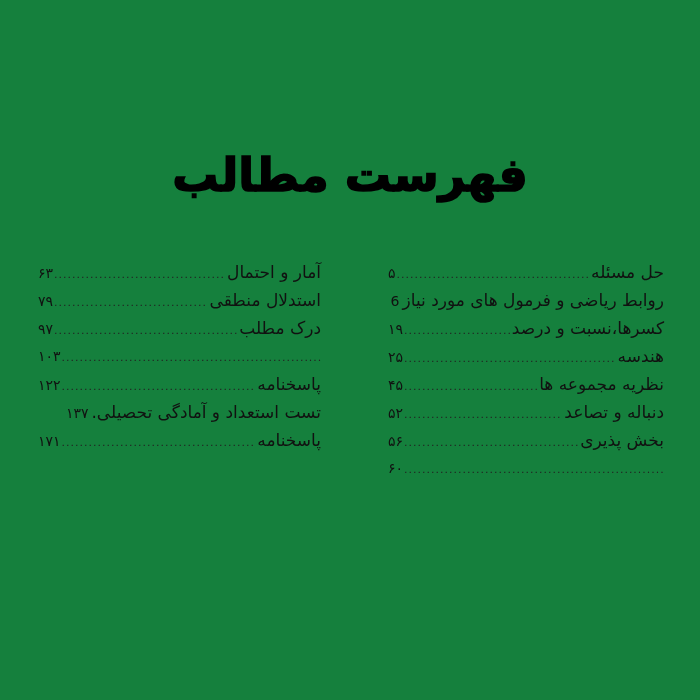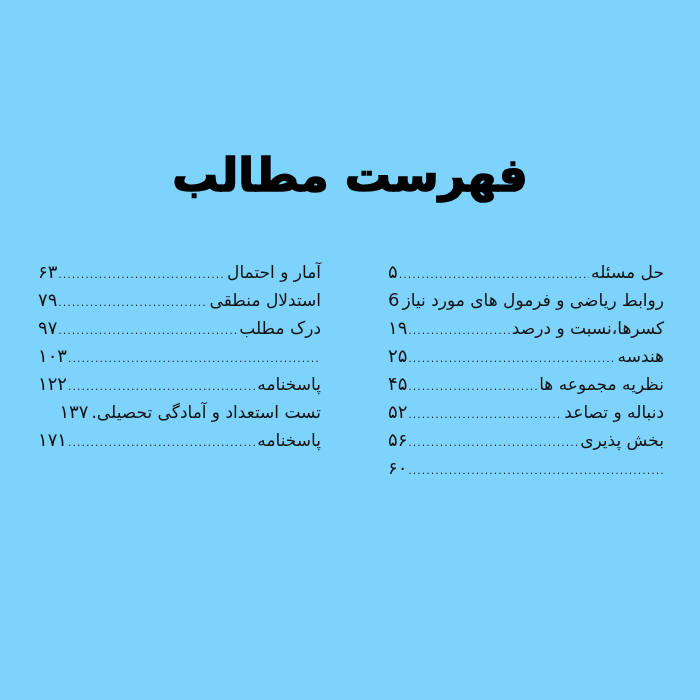--- a/index.html
+++ b/index.html
@@ -11,21 +11,21 @@
       width: 700px;
       height: 700px;
       position: relative;
       overflow: hidden;
       font-family: "DejaVu Sans", sans-serif;
       color: #111111;
     }
     .page {
       position: absolute;
       inset: 0;
-      background: #7dd3fc;
+      background: #15803d;
     }
     .title {
       position: absolute;
       left: 0;
       width: 700px;
       top: 140px;
       text-align: center;
       direction: rtl;
       font-family: "DejaVu Sans", sans-serif;
       font-weight: bold;
@@ -69,21 +69,21 @@
       letter-spacing: 1px;
       color: #222;
       direction: ltr;
       text-align: right;
     }
     .toc-dots::before {
       content: "..............................................................................................................";
     }
     .toc-page {
       flex: 0 0 auto;
-      font-size: 18px;
+      font-size: 14px;
       padding-right: 1px;
     }
   </style>
 </head>
 <body>
 
 <div class="page">
 
   <div class="title">فهرست مطالب</div>
 

